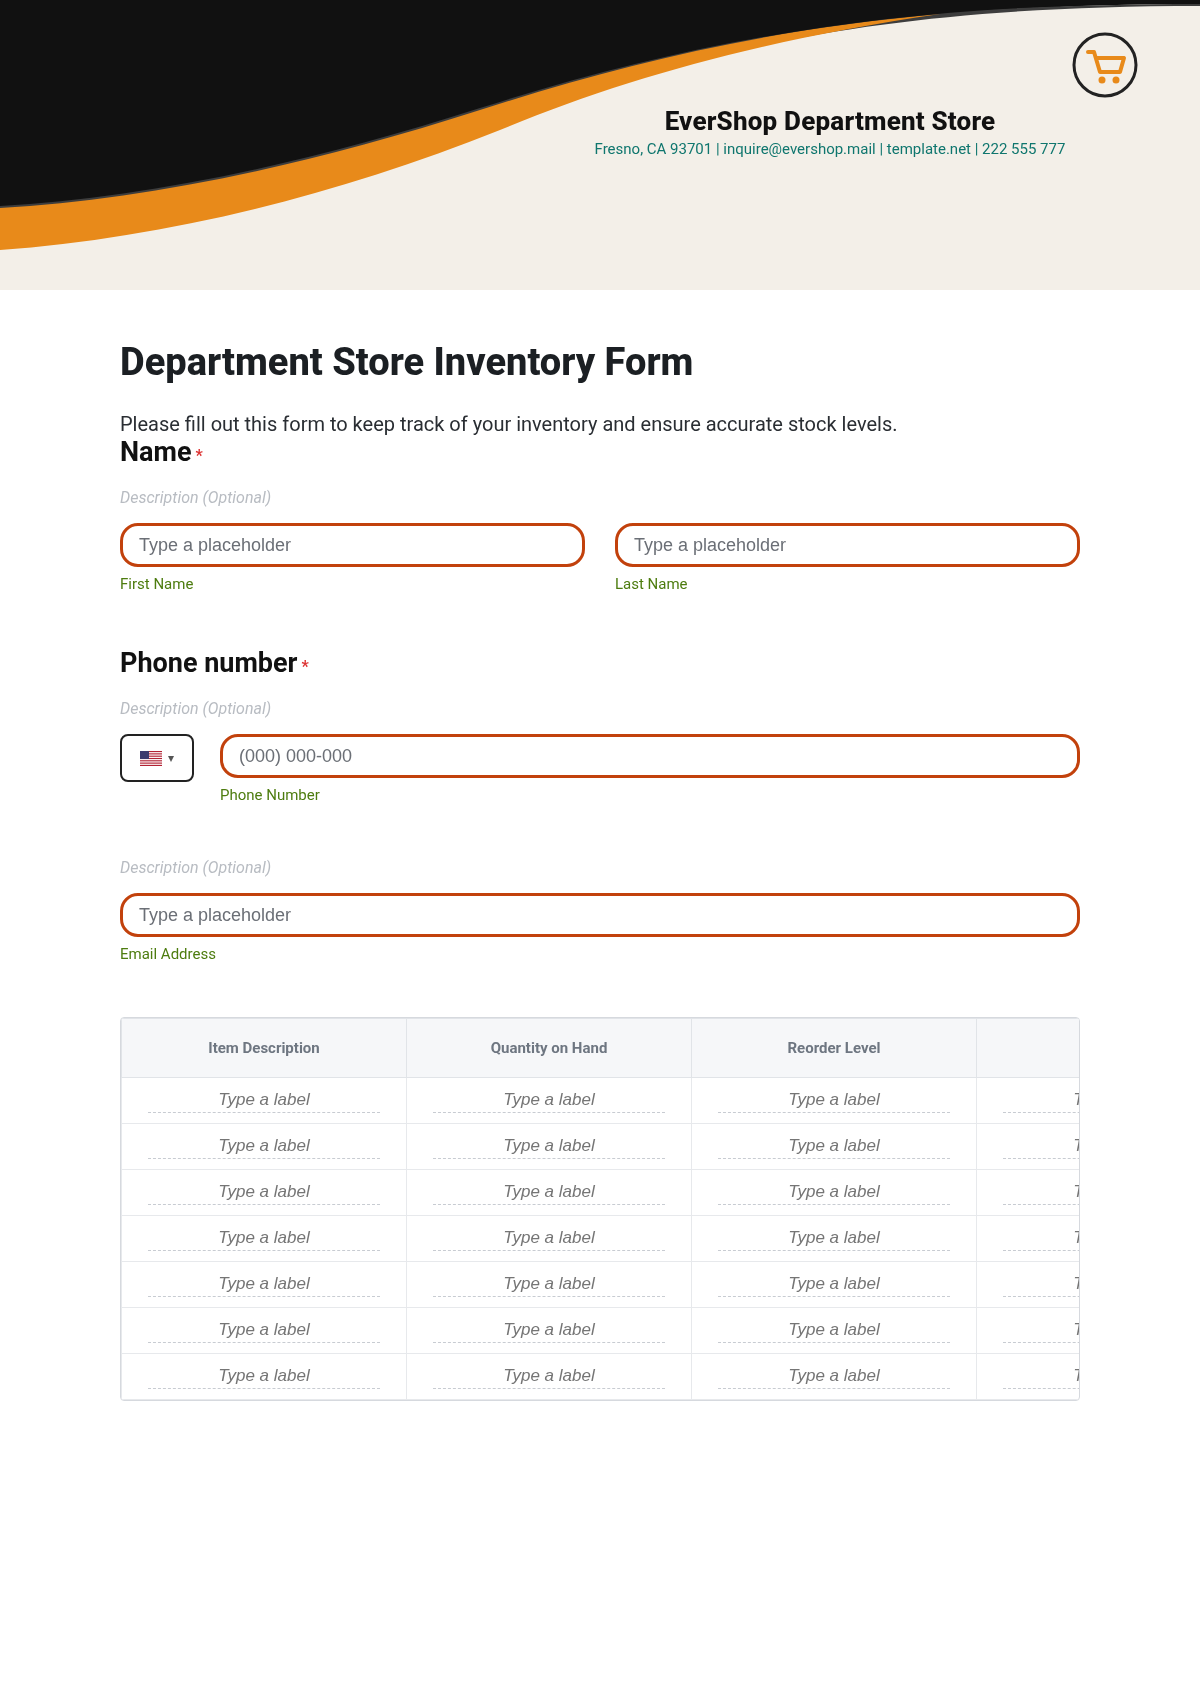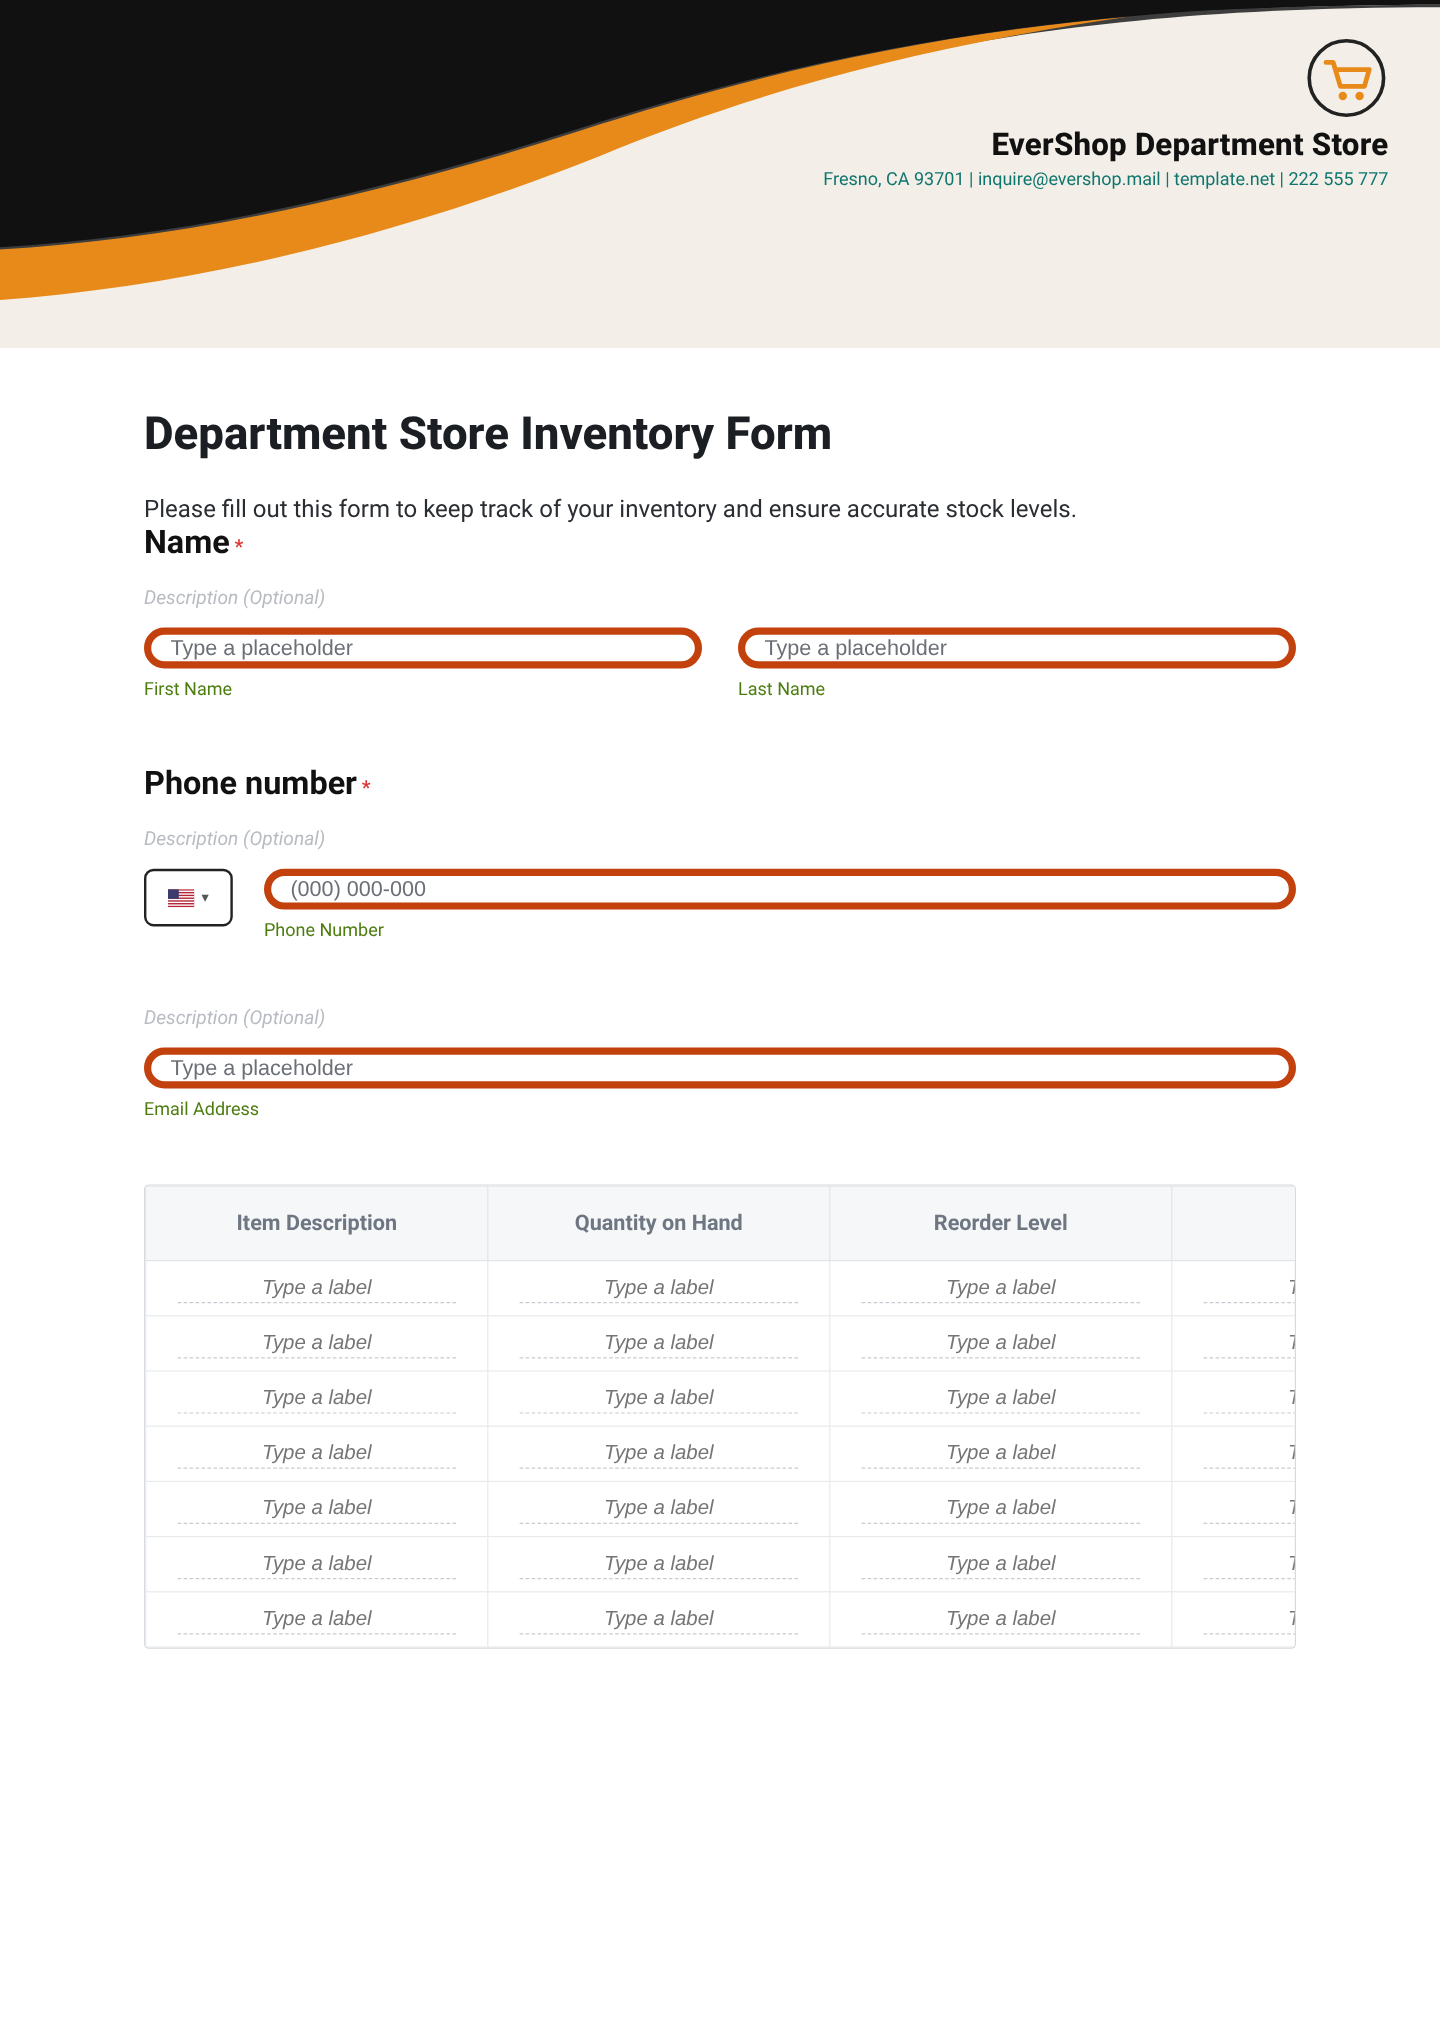--- a/index.html
+++ b/index.html
@@ -16,22 +16,22 @@
     overflow: hidden;
   }
   .header svg.swoosh {
     position: absolute;
     top: 0; left: 0;
     width: 1200px; height: 290px;
   }
   .header-content {
     position: absolute;
     top: 30px;
-    right: 43px;
-    text-align: right;
+    right: 60px;
+    text-align: center;
     width: 620px;
   }
   .logo-wrap {
     display: flex;
     justify-content: flex-end;
     margin-bottom: 6px;
   }
   .logo {
     width: 70px; height: 70px;
     display: inline-block;
@@ -75,22 +75,22 @@
     margin-top: 20px;
     margin-bottom: 16px;
   }
   .two-col {
     display: flex;
     gap: 30px;
   }
   .col { flex: 1; }
   .text-input {
     width: 100%;
-    height: 34px;
-    border: 6px solid #c2410c;
+    height: 44px;
+    border: 3px solid #c2410c;
     border-radius: 18px;
     padding: 0 16px;
     font-size: 18px;
     color: #333;
     background: #fff;
   }
   .text-input::placeholder { color: #6b6f76; }
   .sub-label {
     font-size: 15px;
     color: #4d7c0f;
@@ -125,21 +125,21 @@
     overflow: hidden;
   }
   table {
     width: 100%;
     border-collapse: collapse;
   }
   thead th {
     background: #f6f7f9;
     color: #6e7681;
     font-weight: 700;
-    font-size: 18px;
+    font-size: 15px;
     padding: 20px 12px;
     text-align: center;
     border: 1px solid #e1e4e8;
     vertical-align: middle;
   }
   tbody td {
     border: 1px solid #e7e9ec;
     padding: 10px 26px;
     text-align: center;
   }

